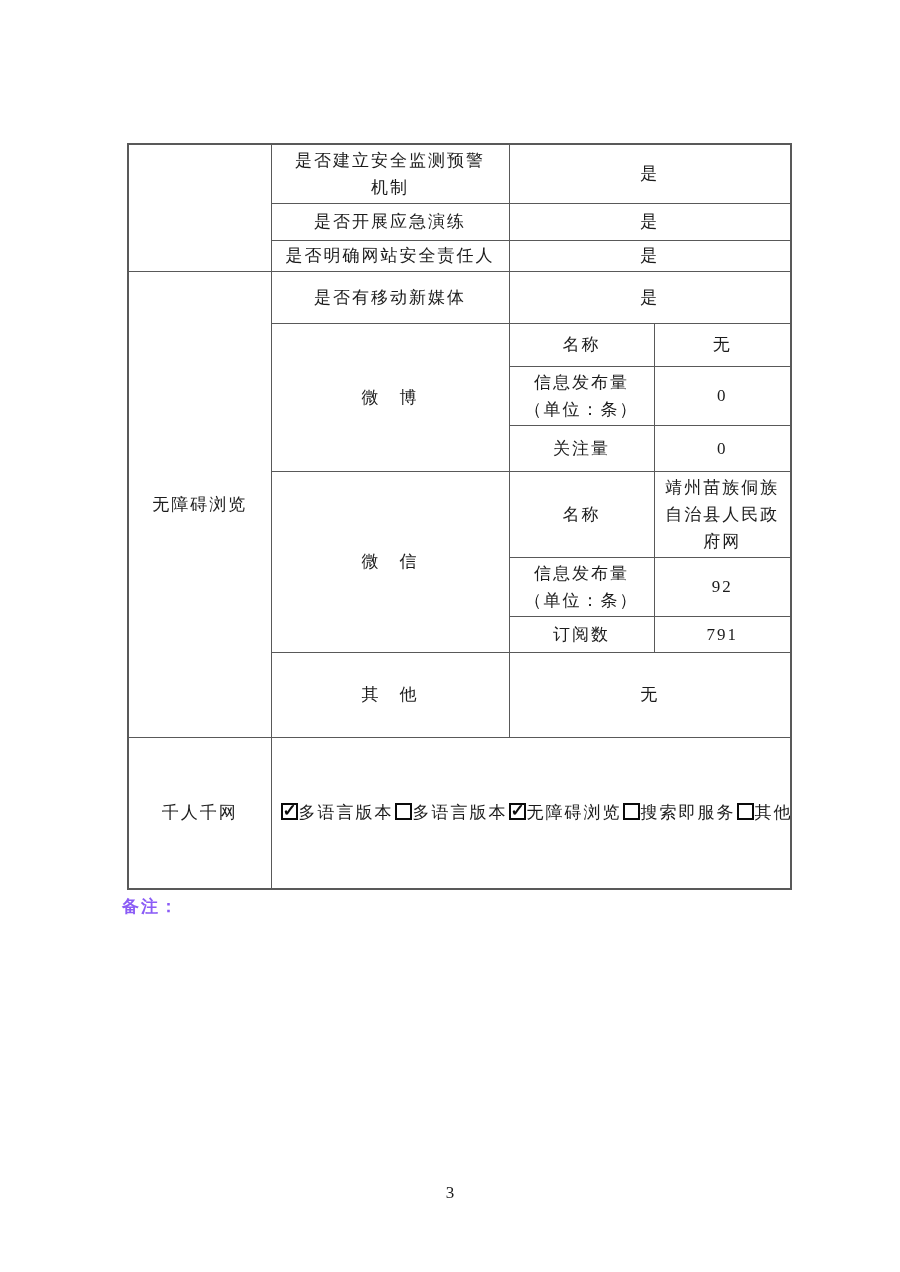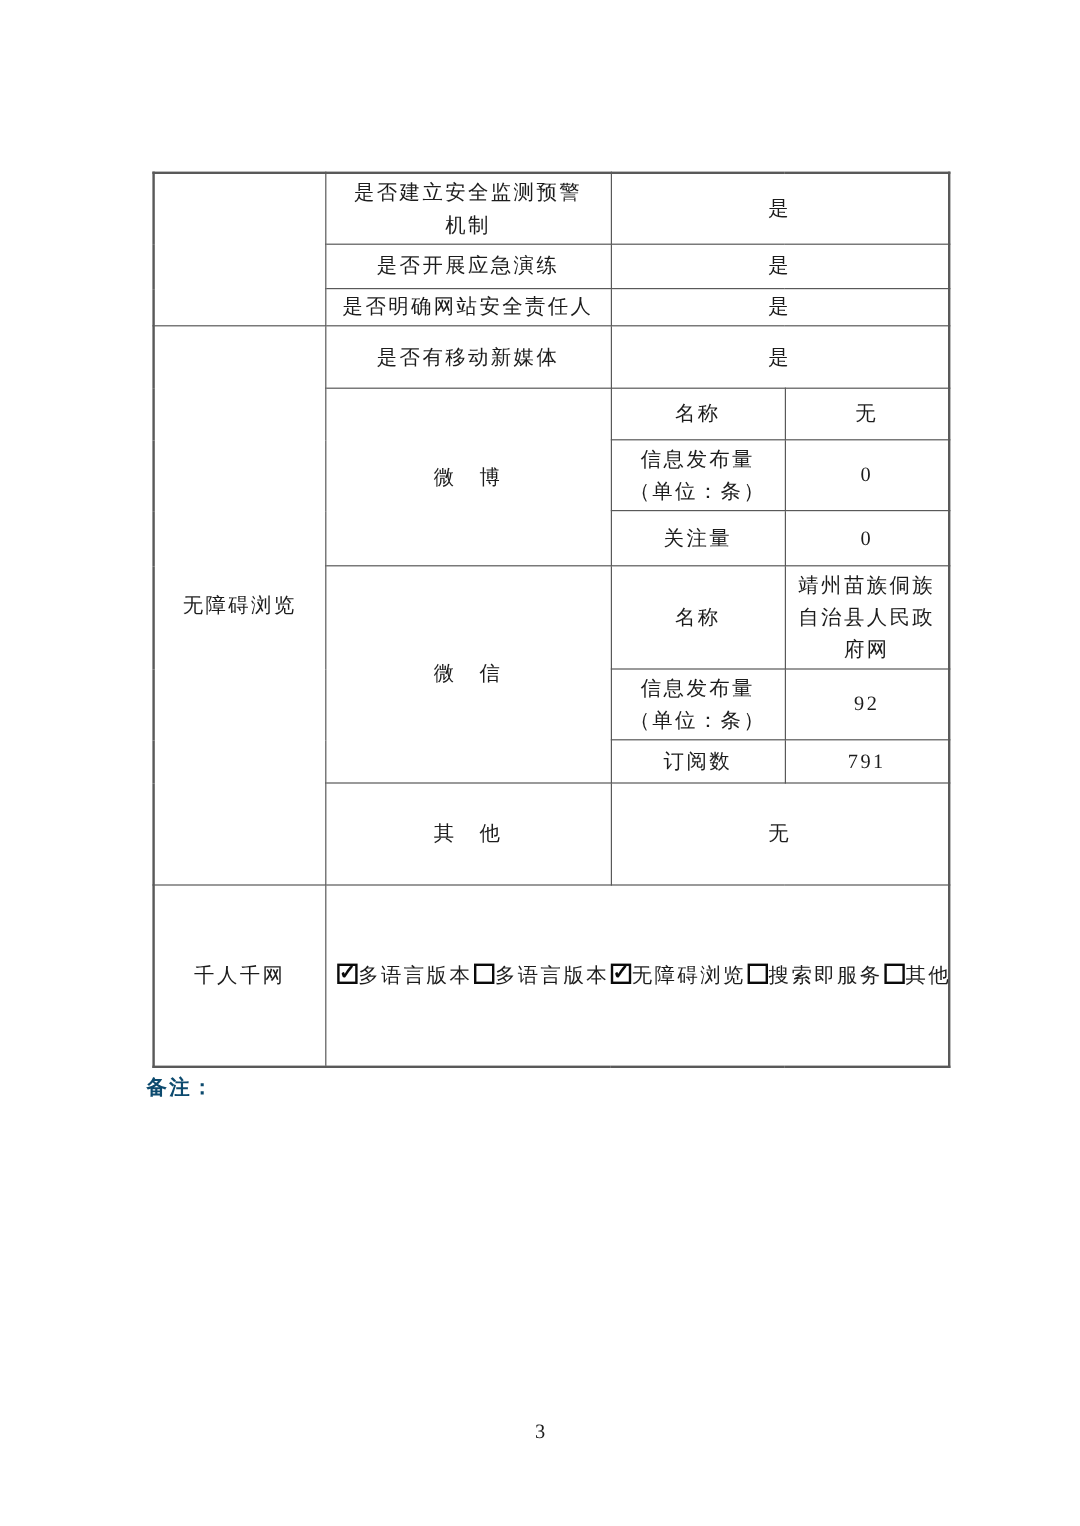--- a/index.html
+++ b/index.html
@@ -20,21 +20,21 @@
     text-align:center;vertical-align:middle;
     padding:2px 8px;line-height:1.55;
     overflow:hidden;
   }
   table{border:2px solid #595959;}
   .preline{white-space:pre-line;line-height:27px;}
   .wrapname{line-height:27px;}
   .notes{
     position:absolute;left:122px;top:895px;
     font-family:"Liberation Sans","DejaVu Sans",sans-serif;
-    font-weight:bold;font-size:17px;letter-spacing:2px;color:#0c4a6e;
+    font-weight:bold;font-size:17px;letter-spacing:2px;color:#8b5cf6;
   }
   .pagenum{
     position:absolute;left:0;top:1183px;width:900px;
     text-align:center;font-size:17px;color:#1c1c1c;
   }
   
   .innov-line{
     text-align:center;white-space:nowrap;letter-spacing:2px;
   }
   .cb{

